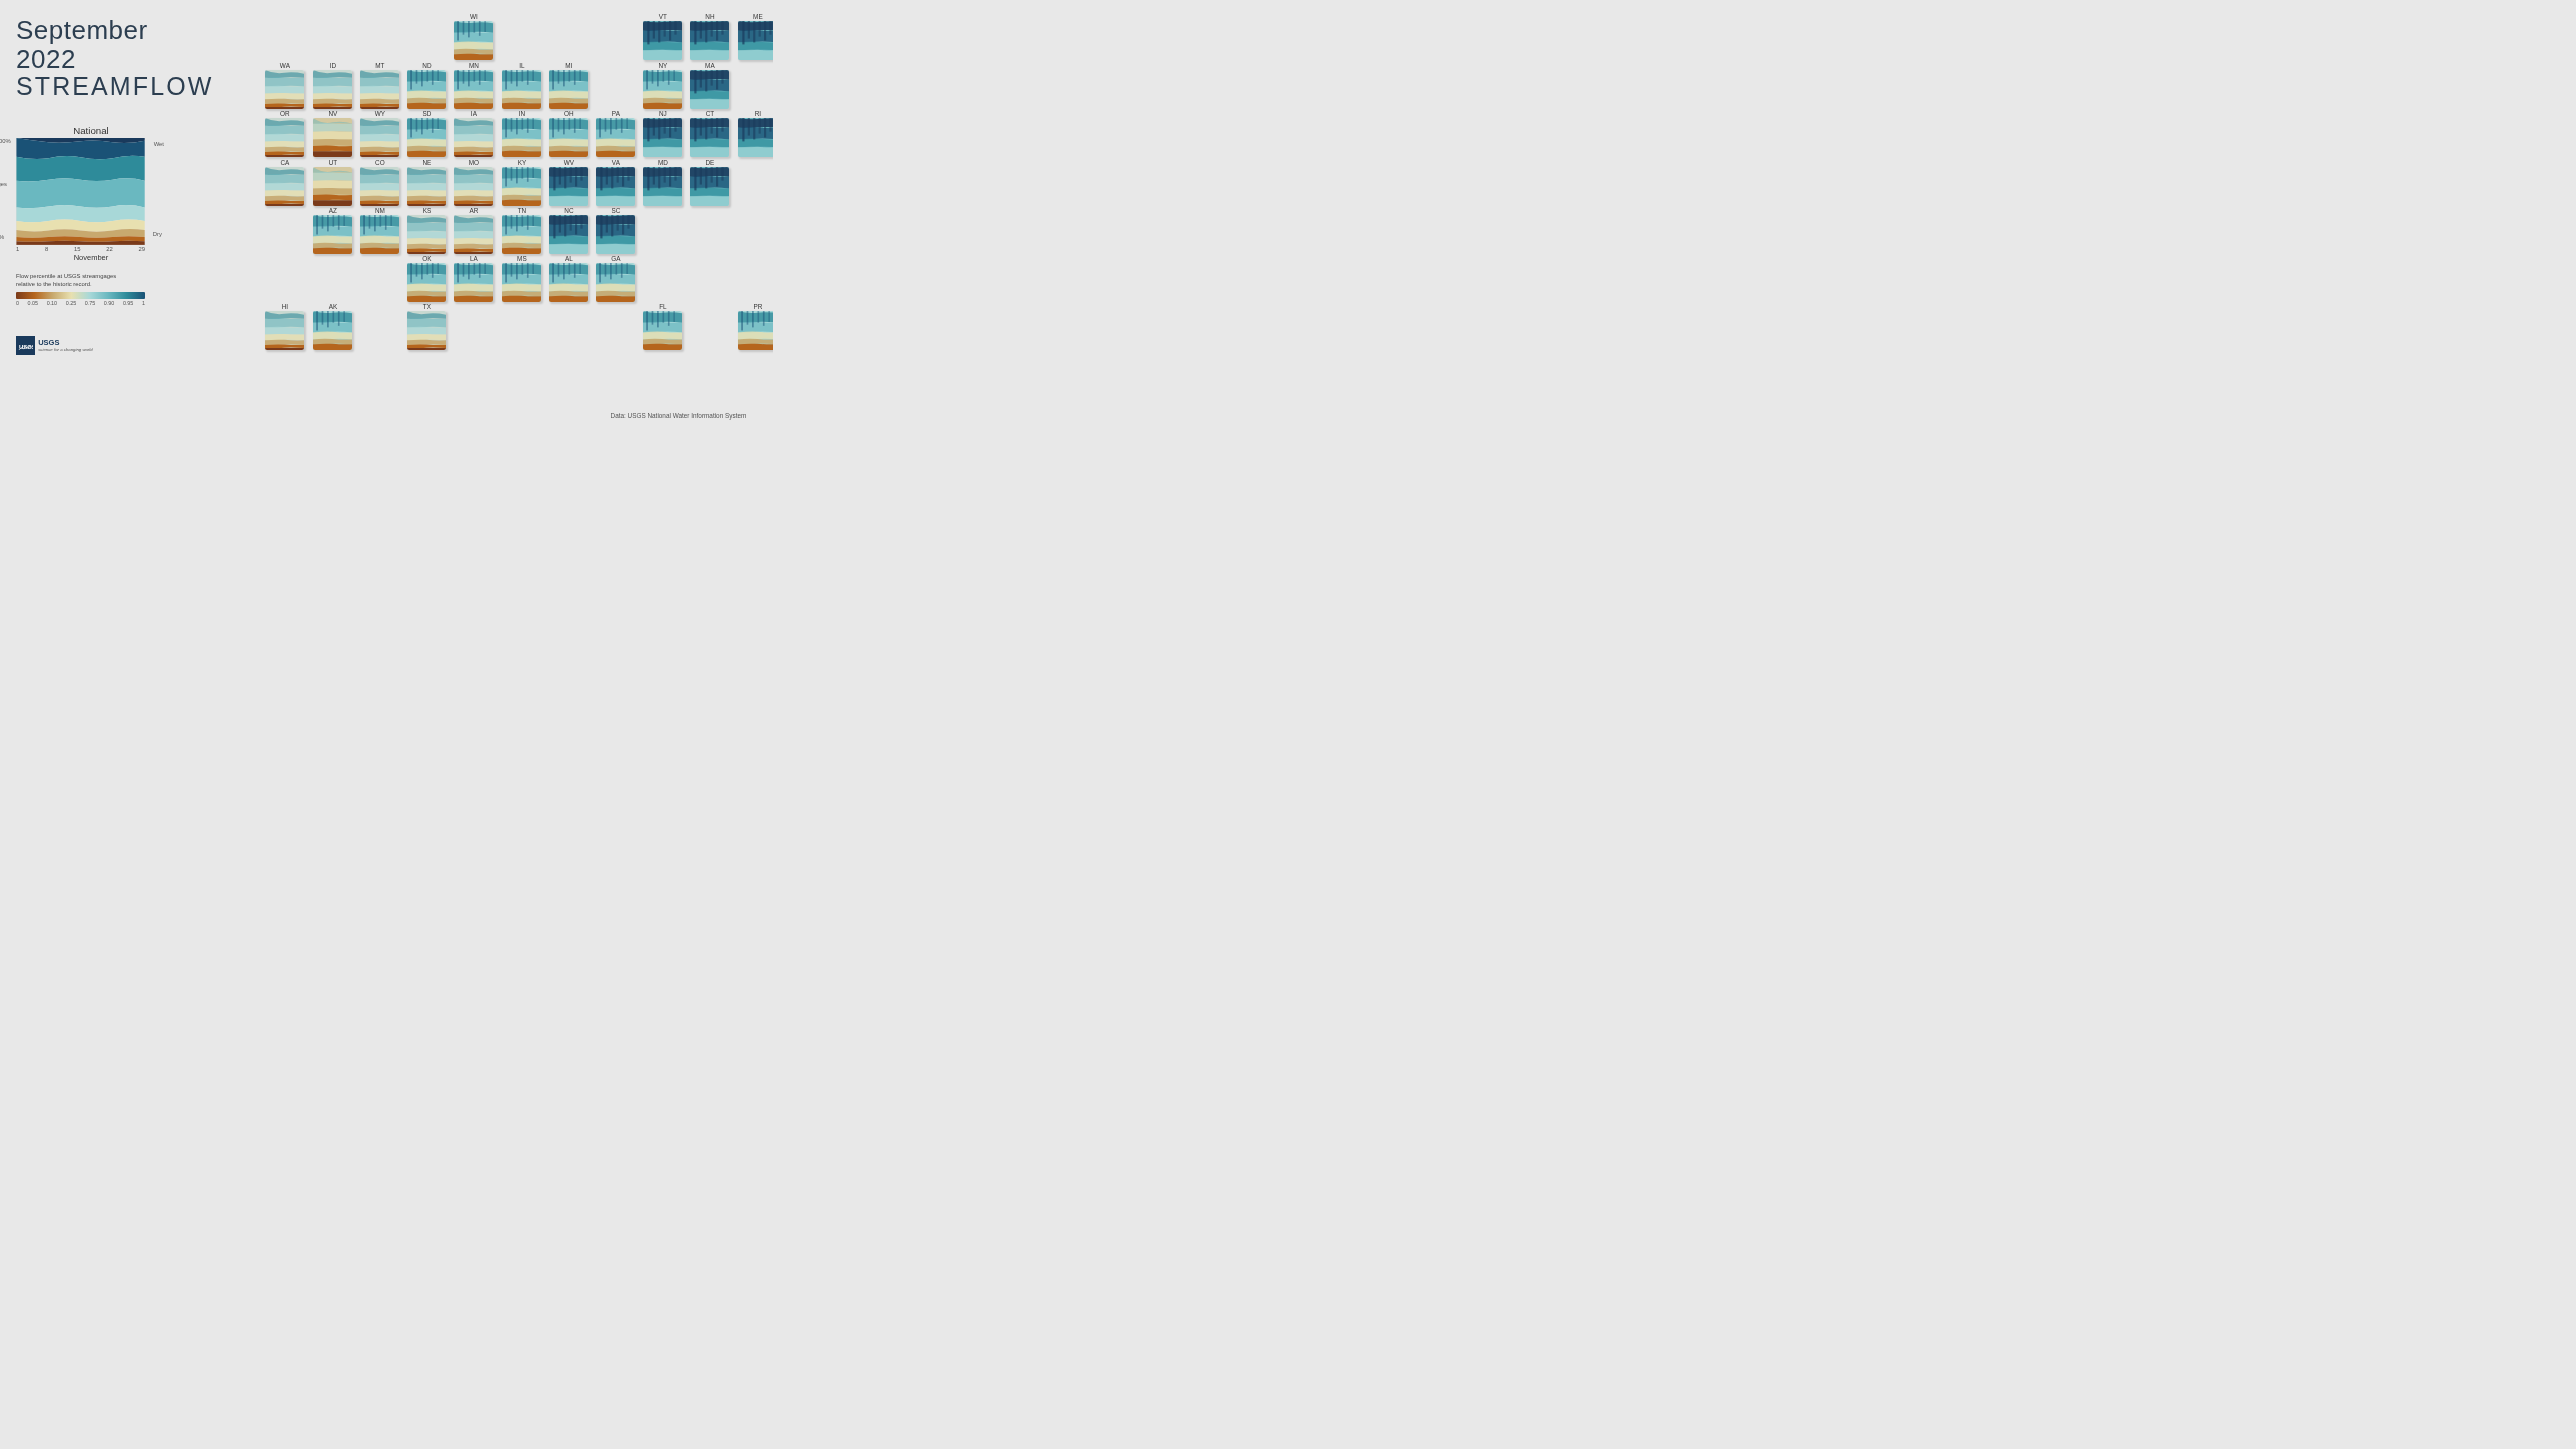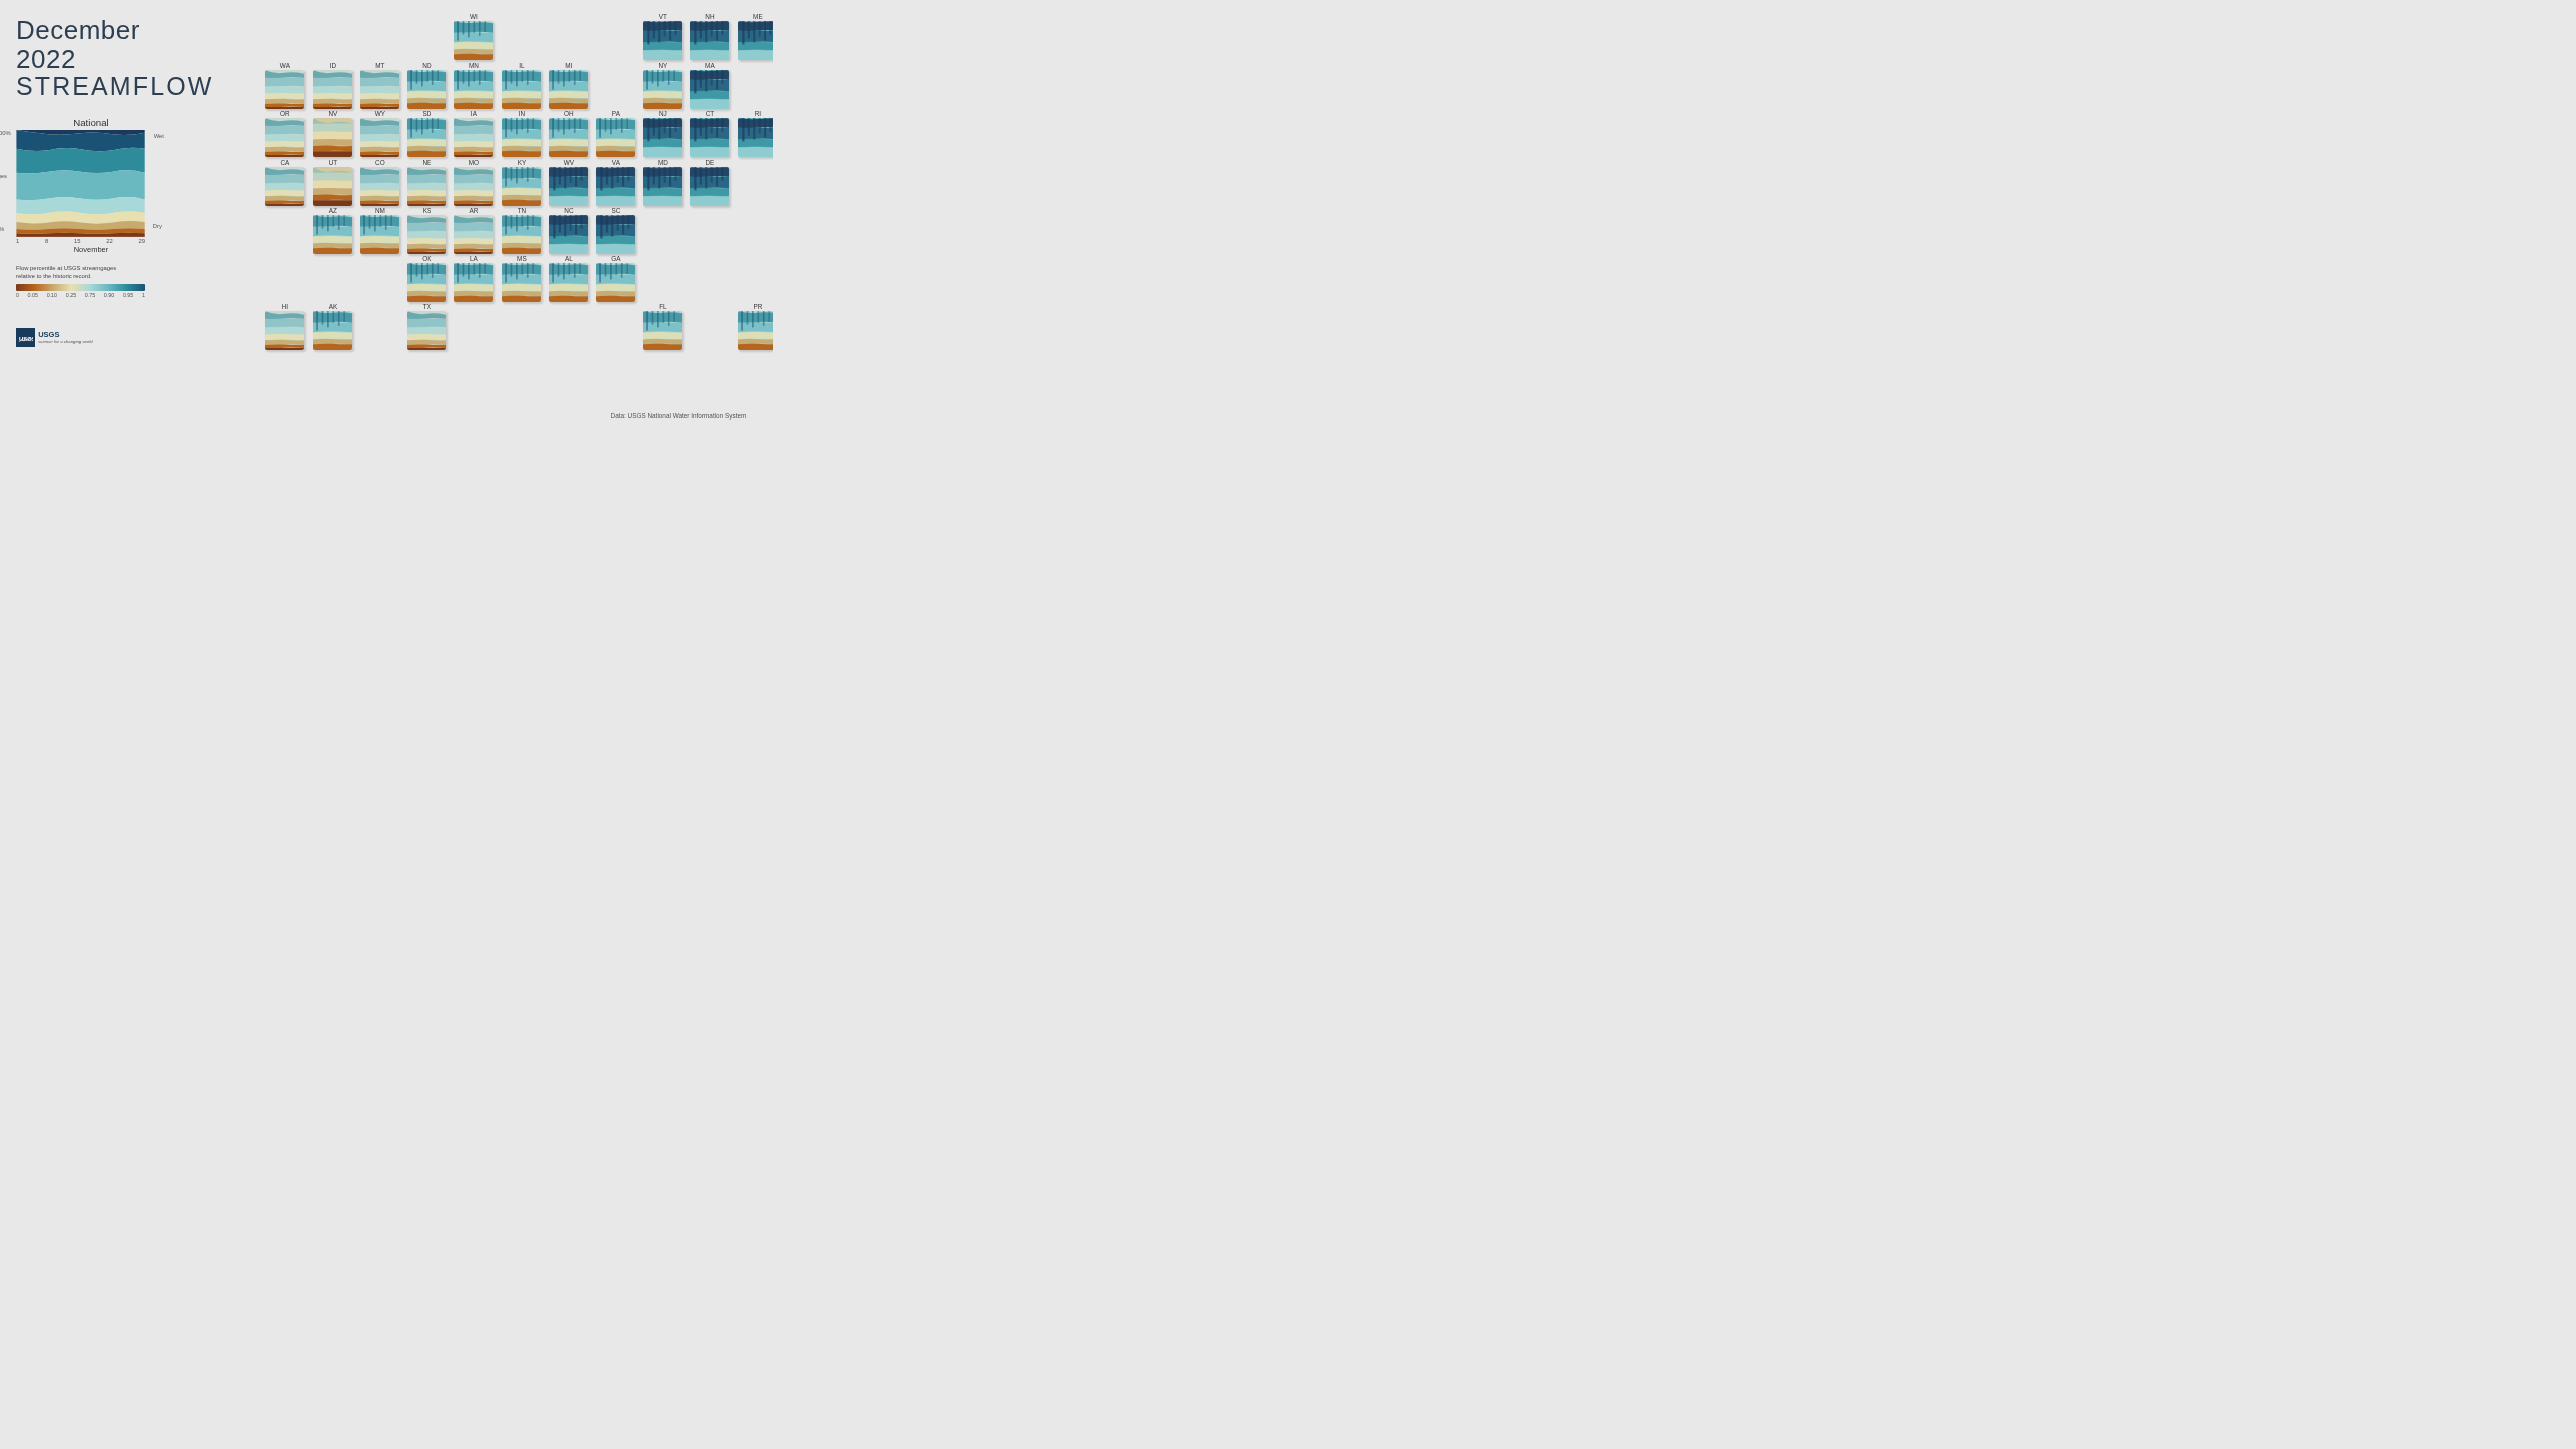--- a/index.html
+++ b/index.html
@@ -35,21 +35,21 @@
     }
     .title-streamflow {
       font-size: 25px;
       font-weight: 400;
       color: #2c3e50;
       letter-spacing: 2.1px;
       font-variant: small-caps;
       line-height: 1.1;
     }
     .chart-section {
-      margin-top: 11px;
+      margin-top: 19px;
     }
     .chart-title {
       text-align: center;
       font-size: 9.7px;
       color: #333;
       margin-bottom: 2.1px;
     }
     .national-chart {
       width: 129px;
       height: 107px;
@@ -139,21 +139,21 @@
       color: #555;
     }
   </style>
 </head>
 <body>
 
 <div class="main-container">
 
   <div class="left-panel">
     <div class="title-section">
-      <div class="title-december">December 2022</div>
+      <div class="title-december">September 2022</div>
       <div class="title-streamflow">STREAMFLOW</div>
     </div>
 
     <div class="chart-section">
       <div class="chart-title">National</div>
       <div style="position:relative; width:129px;">
         <span class="chart-y-label-100">100%</span>
         <span class="chart-y-text">gages</span>
         <span class="chart-y-label-0">0%</span>
         <div class="national-chart">

